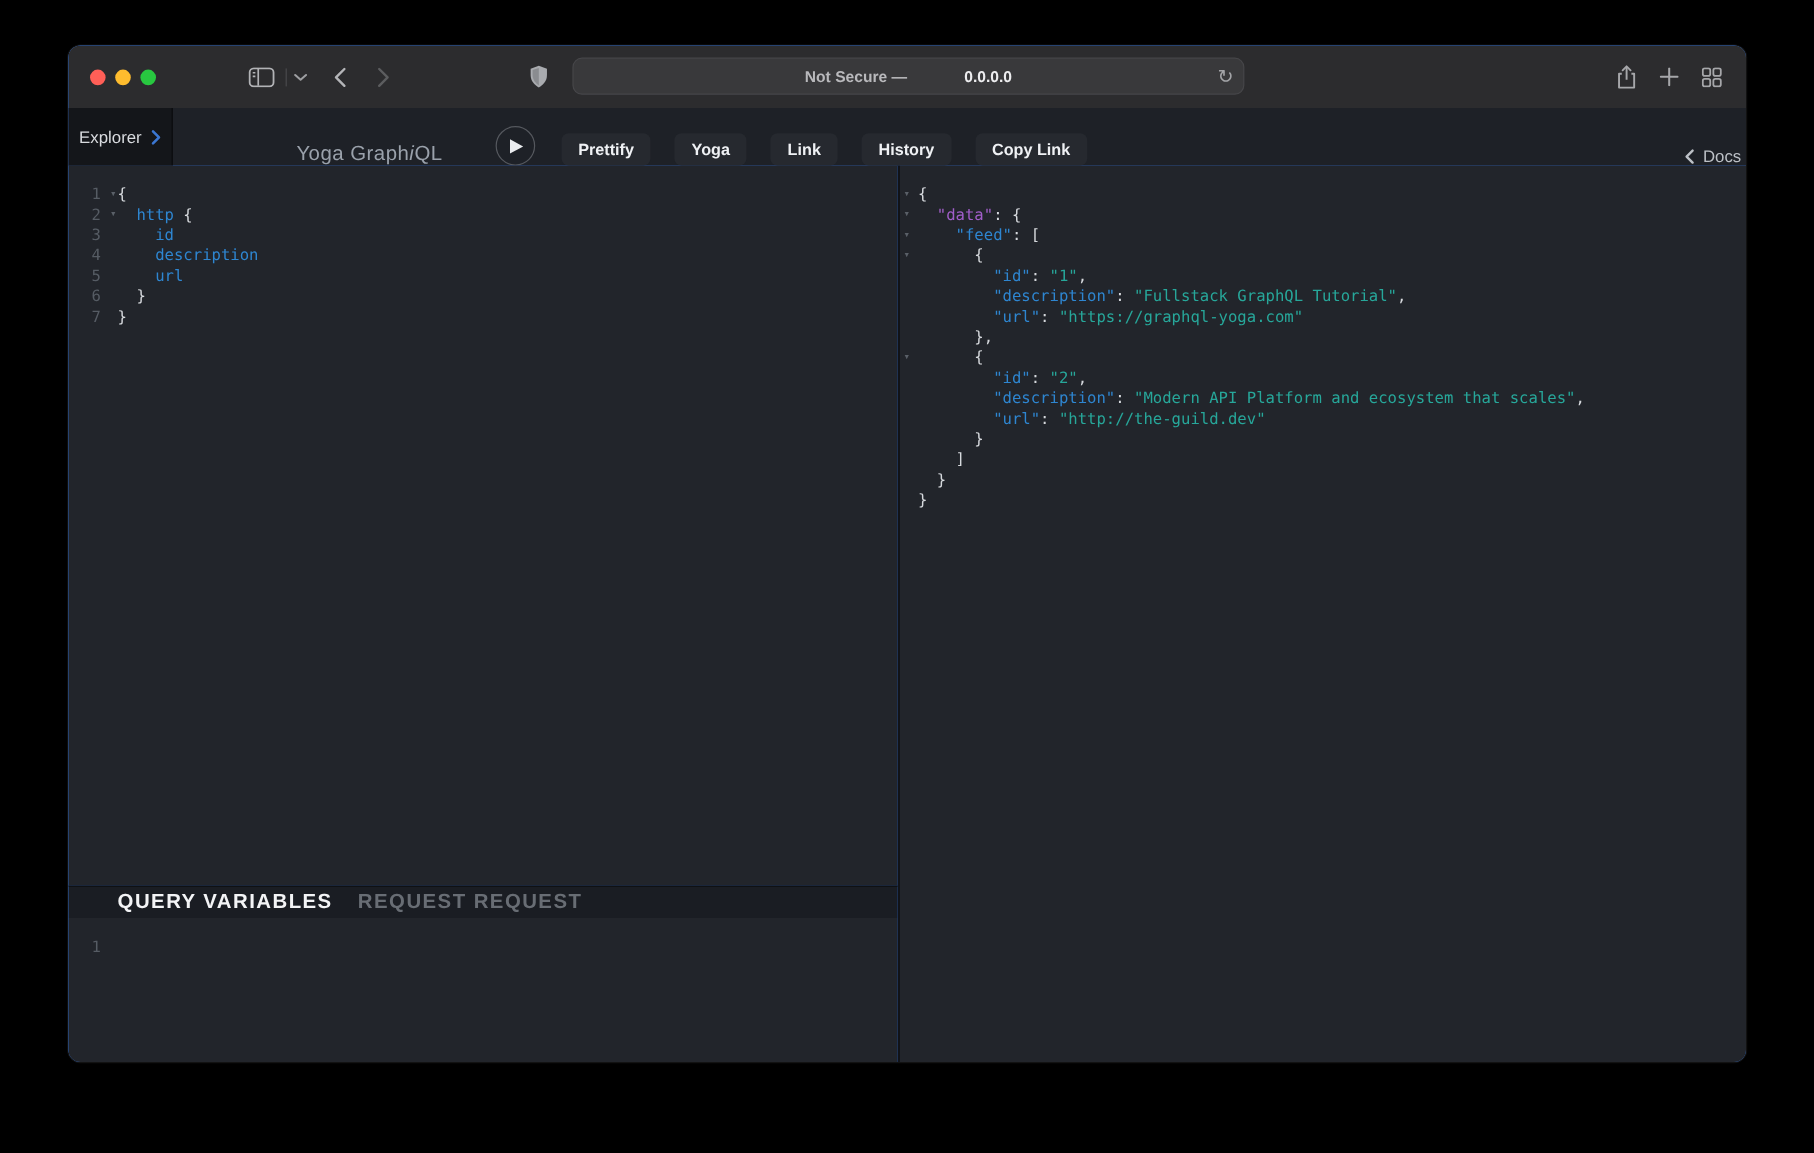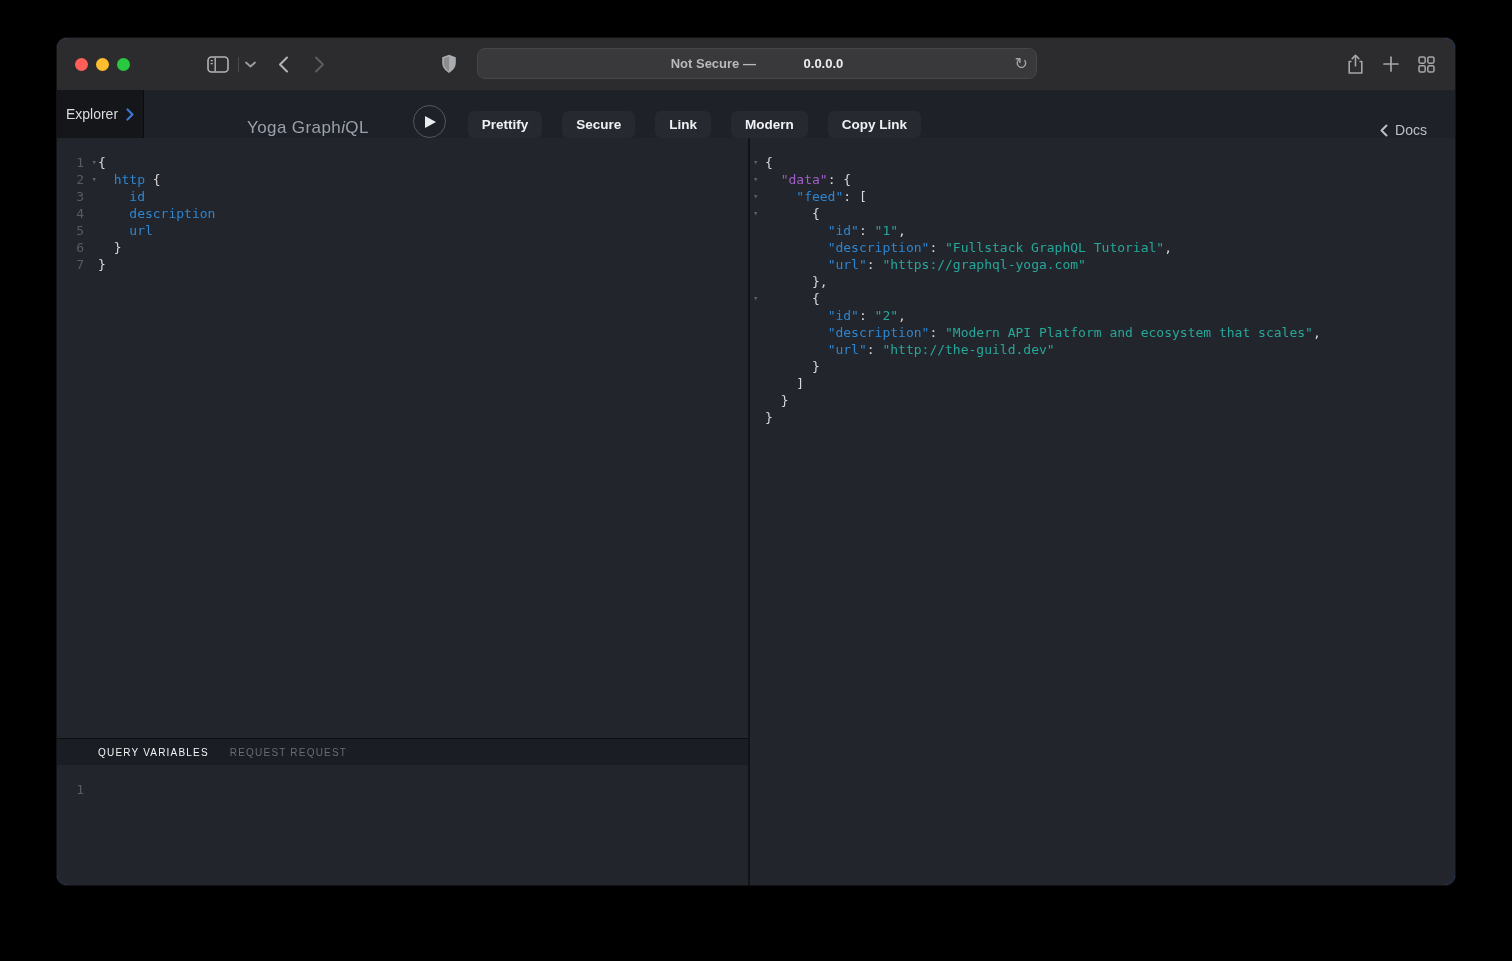--- a/index.html
+++ b/index.html
@@ -37,21 +37,21 @@
   .gq-title .it { font-style:italic; }
   .play-btn { margin-left:44px; width:33px; height:33px; border:1.5px solid #55585e; border-radius:50%;
               display:flex; align-items:center; justify-content:center; cursor:pointer; flex:none; }
   .play-tri { width:0; height:0; border-left:11px solid #eaecef;
               border-top:6.5px solid transparent; border-bottom:6.5px solid transparent; margin-left:3px; }
   .tb-btn { height:27px; padding:0 14px; margin-left:20px; background:#26292f; border:none;
             border-radius:6px; color:#eff1f4; font-size:13.5px; font-weight:600;
             font-family:"Liberation Sans", sans-serif; display:flex; align-items:center;
             cursor:pointer; white-space:nowrap; }
   .tb-btn:first-of-type { margin-left:22px; }
-  .docs-btn { margin-left:auto; margin-right:28px; display:flex; align-items:center; gap:7px;
+  .docs-btn { margin-left:auto; margin-right:4px; display:flex; align-items:center; gap:7px;
               color:#bcc0c6; font-size:14px; cursor:pointer; }
 
   
   .main { display:flex; height:747px; }
   .left-pane { width:691px; flex:none; display:flex; flex-direction:column; }
   .query-editor { flex:1; background:#22252b; padding-top:16px; overflow:hidden; }
   .pane-divider { width:2px; background:#111318; flex:none; }
   .right-pane { flex:1; background:#22252b; padding-top:16px; overflow:hidden; }
 
   .code-row { display:flex; height:17px; line-height:17px;
@@ -65,21 +65,21 @@
   .code { white-space:pre; }
 
   .tk-p { color:#d6d9dd; }
   .tk-f { color:#2e86d1; }
   .tk-d { color:#a15ec9; }
   .tk-s { color:#27a79a; }
 
   
   .var-header { height:27px; flex:none; background:#1a1d23; border-top:1px solid #0d0f12;
                 display:flex; align-items:center; padding-left:41px; gap:21px; }
-  .var-tab { font-size:10px; font-weight:400; letter-spacing:1.2px; color:#686d74;
+  .var-tab { font-size:17px; font-weight:700; letter-spacing:1.2px; color:#686d74;
              cursor:pointer; white-space:nowrap; }
   .var-tab.active { color:#f3f4f6; }
   .var-editor { height:120px; flex:none; background:#22252b; padding-top:16px; }
 
   svg { display:block; }
 </style>
 </head>
 <body>
 
 <div class="window">
@@ -168,23 +168,23 @@
       </span>
     </div>
 
     <div class="gq-title"><span>Yoga Graph</span><span class="it">i</span><span>QL</span></div>
 
     <div class="play-btn">
       <div class="play-tri"></div>
     </div>
 
     <button class="tb-btn">Prettify</button>
-    <button class="tb-btn">Secure</button>
+    <button class="tb-btn">Yoga</button>
     <button class="tb-btn">Link</button>
-    <button class="tb-btn">Modern</button>
+    <button class="tb-btn">History</button>
     <button class="tb-btn">Copy Link</button>
 
     <div class="docs-btn">
       <span class="icon">
         <svg width="8" height="13" viewBox="0 0 8 13">
           <polyline points="6.5,1.5 1.5,6.5 6.5,11.5" fill="none" stroke="#bcc0c6" stroke-width="2" stroke-linecap="round" stroke-linejoin="round"></polyline>
         </svg>
       </span>
       <span>Docs</span>
     </div>

